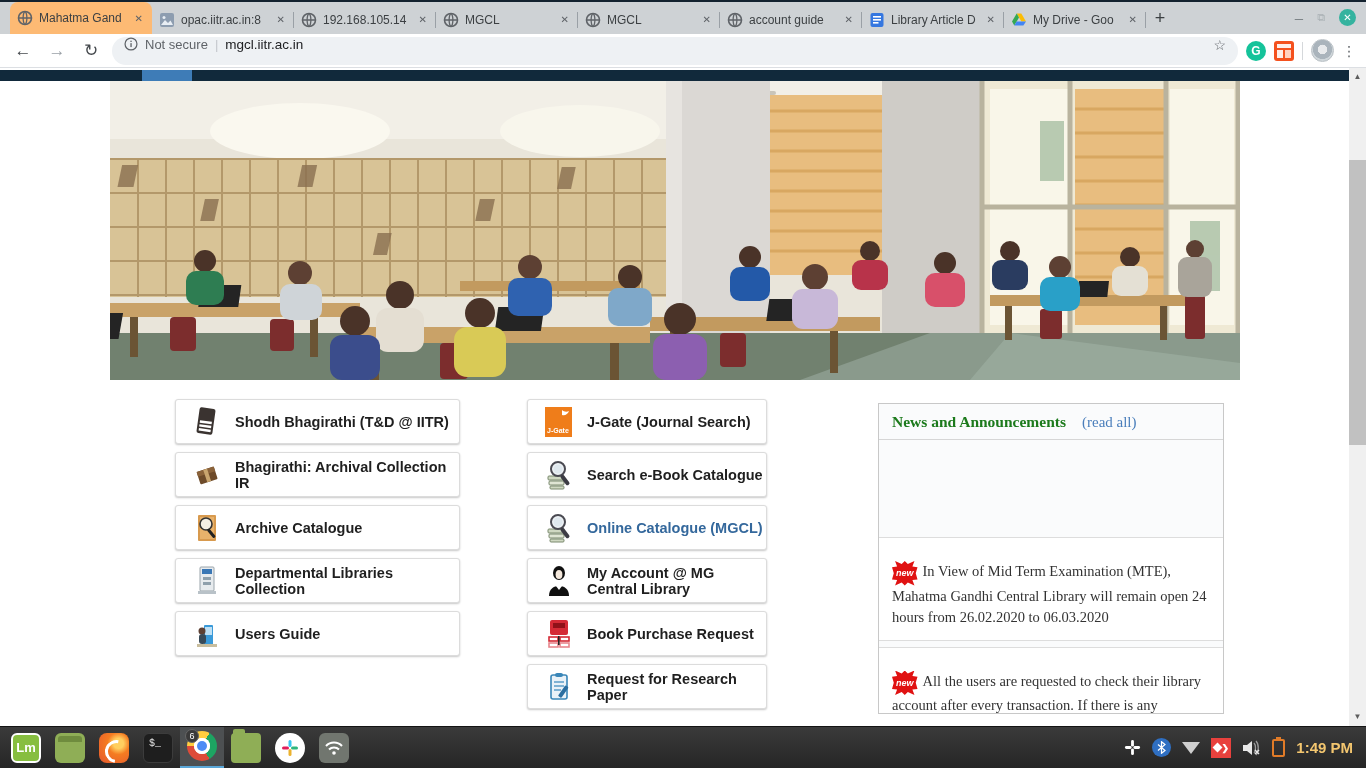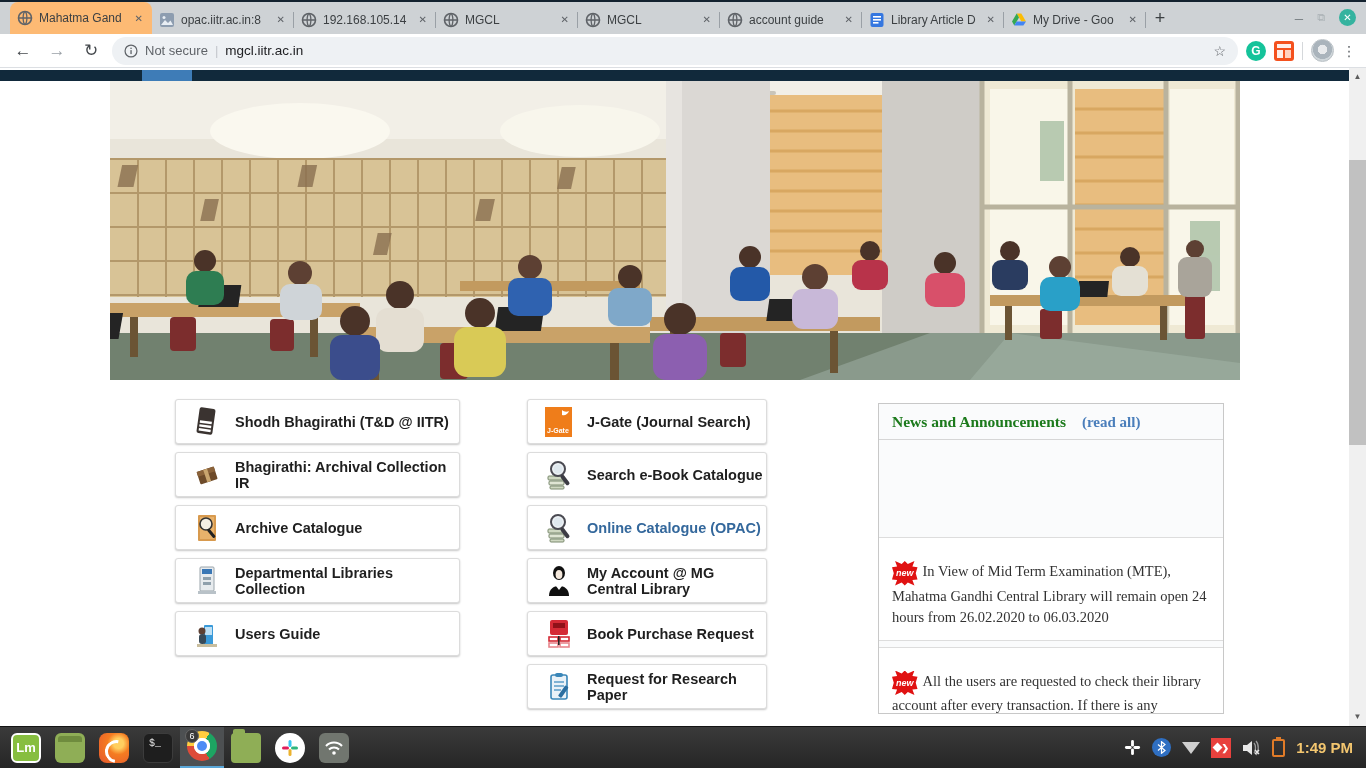--- a/index.html
+++ b/index.html
@@ -24,21 +24,21 @@
   .winctl .max { color:#aab1b5; font-size:11px; }
   .winctl .closewin { width:17px; height:17px; border-radius:50%; background:#35b39f;
     color:#fff; font-size:10px; display:flex; align-items:center; justify-content:center; }
 
   
   .toolbar { height:34px; background:#fff; border-bottom:1px solid #dcdfe3;
     display:flex; align-items:center; padding:0 10px; gap:8px; }
   .navbtn { font-size:17px; color:#45494d; width:26px; text-align:center; }
   .navbtn.disabled { color:#9aa0a6; }
   .omnibox { flex:1; height:28px; background:#eef1f4; border-radius:14px; display:flex;
-    align-items:center; padding:0 12px; gap:7px; }
+    align-items:flex-start; padding:0 12px; gap:7px; }
   .sec { color:#5f6368; font-size:13px; }
   .divider { color:#c3c7cb; font-size:13px; }
   .url { color:#202124; font-size:13.5px; }
   .star { margin-left:auto; color:#5f6368; font-size:14px; }
   .extension { width:20px; height:20px; border-radius:50%; display:flex; align-items:center;
     justify-content:center; color:#fff; font-weight:bold; font-size:12px; }
   .ext-sep { width:1px; height:18px; background:#d5d8db; }
   .avatar { width:23px; height:23px; border-radius:50%;
     background:radial-gradient(circle at 50% 45%, #e8eaec 0 30%, #aab4bc 32% 60%, #cfd6da 62%); border:1px solid #b9c0c5;}
   .kebab { color:#5f6368; font-size:14px; letter-spacing:0; width:14px; text-align:center;}
@@ -56,21 +56,21 @@
     box-shadow:0 1px 2px rgba(0,0,0,.22); display:flex; align-items:center; gap:15px;
     padding-left:17px; margin-bottom:8px; font-weight:bold; font-size:14.5px; color:#1f1f1f; }
   .qbtn .qicon { width:27px; height:32px; flex:0 0 27px; display:flex; align-items:center; justify-content:center; }
   .qbtn.link-blue { color:#34689c; }
 
   
   .news { position:absolute; left:878px; top:335px; width:346px; height:311px;
     border:1px solid #c8c8c8; background:#fafbfc; overflow:hidden; }
   .news-head { padding:9px 13px 8px; border-bottom:1px solid #d6d6d6; font-family:"Liberation Serif", serif; }
   .news-title { color:#1c7a1c; font-weight:bold; font-size:15.5px; }
-  .read-all { color:#4a7ebb; font-weight:bold; font-size:15px; margin-left:12px; }
+  .read-all { color:#4a7ebb; font-weight:normal; font-size:15px; margin-left:12px; }
   .news-spacer { height:97px; }
   .news-item { background:#fff; border-top:1px solid #ddd; border-bottom:1px solid #ddd;
     padding:23px 13px 11px; font-family:"Liberation Serif", serif; font-size:14.5px;
     line-height:21.5px; color:#333; }
   .news-item + .news-item { margin-top:6px; }
   .new-badge { display:inline-block; background:#e01212; color:#fff; font-size:9px;
     font-weight:bold; font-style:italic; padding:2px 4px 1px; margin-right:5px;
     clip-path:polygon(7% 50%,0 25%,20% 22%,12% 0,38% 12%,50% 0,62% 12%,88% 0,80% 22%,100% 25%,93% 50%,100% 75%,80% 78%,88% 100%,62% 88%,50% 100%,38% 88%,12% 100%,20% 78%,0 75%);
     font-family:"Liberation Sans", sans-serif; }
 
@@ -456,21 +456,21 @@
       <span class="qicon">
           <svg width="26" height="30" viewBox="0 0 26 30">
             <rect x="2" y="16" width="16" height="4" rx="1" fill="#cfd8c2" stroke="#7a8a6e"></rect>
             <rect x="3" y="21" width="15" height="4" rx="1" fill="#dfe5d4" stroke="#7a8a6e"></rect>
             <rect x="4" y="26" width="14" height="3" rx="1" fill="#cfd8c2" stroke="#7a8a6e"></rect>
             <circle cx="12" cy="9" r="7" fill="#eef2f5" stroke="#4a4a52" stroke-width="2"></circle>
             <circle cx="12" cy="9" r="4.5" fill="#dfe8ee"></circle>
             <rect x="17" y="14" width="4" height="12" rx="2" fill="#3c3c44" transform="rotate(-38 19 20)"></rect>
           </svg>
         </span>
-      <span>Online Catalogue (OPAC)</span>
+      <span>Online Catalogue (MGCL)</span>
     </div>
     <div class="qbtn">
       <span class="qicon">
           <svg width="24" height="30" viewBox="0 0 24 30">
             <ellipse cx="12" cy="7" rx="6" ry="7" fill="#101010"></ellipse>
             <ellipse cx="12" cy="8.5" rx="3.4" ry="4.5" fill="#f4e8dc"></ellipse>
             <path d="M2 30c0-7 4.5-10 10-10s10 3 10 10z" fill="#101010"></path>
             <path d="M9 20l3 4 3-4z" fill="#fff"></path>
           </svg>
         </span>

